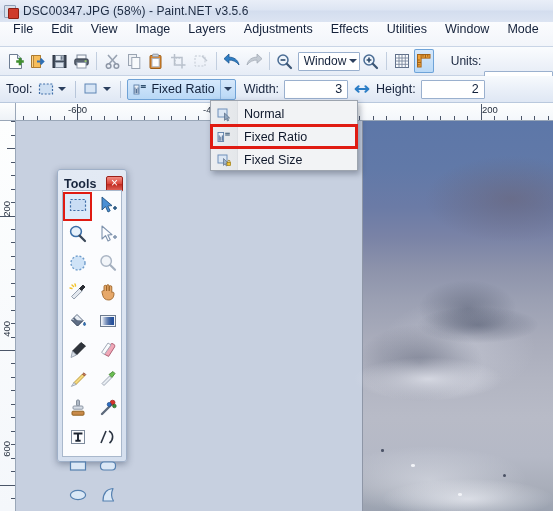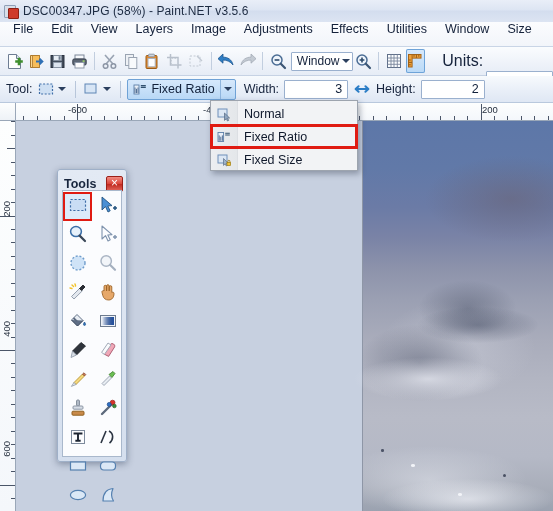--- a/index.html
+++ b/index.html
@@ -37,21 +37,21 @@
   
   .toolbar{
     position:absolute;left:0;top:47px;width:553px;height:29px;
     background:linear-gradient(to bottom,#fafcfe 0%,#eef2f9 60%,#e6ecf6 100%);
     border-bottom:1px solid #c6d2e4;
     display:flex;align-items:center;padding-left:4px;box-sizing:border-box;
   }
   .tb-btn{width:24px;height:24px;margin:0 1px;position:relative;border-radius:2px;
           display:flex;align-items:center;justify-content:center;cursor:default;}
   .tb-sep{width:1px;height:18px;background:#c2cedf;margin:0 4px;}
-  .tb-label{font-size:16px;color:#16233c;margin:0 3px 0 16px;white-space:nowrap;}
+  .tb-label{font-size:12px;color:#16233c;margin:0 3px 0 16px;white-space:nowrap;}
   .combo{
     height:19px;border:1px solid #9ab0ce;background:#fff;border-radius:1px;
     display:flex;align-items:center;font-size:12px;color:#12203a;padding-left:5px;box-sizing:border-box;
   }
   .combo .cv{flex:1;white-space:nowrap;}
   .combo .arrow{width:15px;display:flex;align-items:center;justify-content:center;}
   .tri-down{width:0;height:0;border-left:4px solid transparent;border-right:4px solid transparent;border-top:4px solid #2b3f5e;}
 
   
   .optionsbar{
@@ -166,27 +166,27 @@
       <div class="s1"></div>
         <div class="s2"></div>
     </div>
     <div class="title-text">DSC00347.JPG (58%) - Paint.NET v3.5.6</div>
   </div>
 
   <div class="menubar">
     <div class="menu-item">File</div>
     <div class="menu-item">Edit</div>
     <div class="menu-item">View</div>
+    <div class="menu-item">Image</div>
     <div class="menu-item">Layers</div>
-    <div class="menu-item">Image</div>
     <div class="menu-item">Adjustments</div>
     <div class="menu-item">Effects</div>
     <div class="menu-item">Utilities</div>
     <div class="menu-item">Window</div>
-    <div class="menu-item">Size</div>
+    <div class="menu-item">Mode</div>
   </div>
 
   <div class="toolbar">
 
     <div class="tb-btn">
       <svg width="17" height="17" viewBox="0 0 17 17">
         <path d="M2.5 1.5 h8 l4 4 v10 h-12 z" fill="#fdfefe" stroke="#6e7d93" stroke-width="1"></path>
         <path d="M10.5 1.5 v4 h4" fill="#dde6f0" stroke="#6e7d93" stroke-width="1"></path>
         <path d="M10.5 8.5 h5 M13 6 v5" stroke="#3f8f2e" stroke-width="2.6" stroke-linecap="square"></path>
       </svg>

